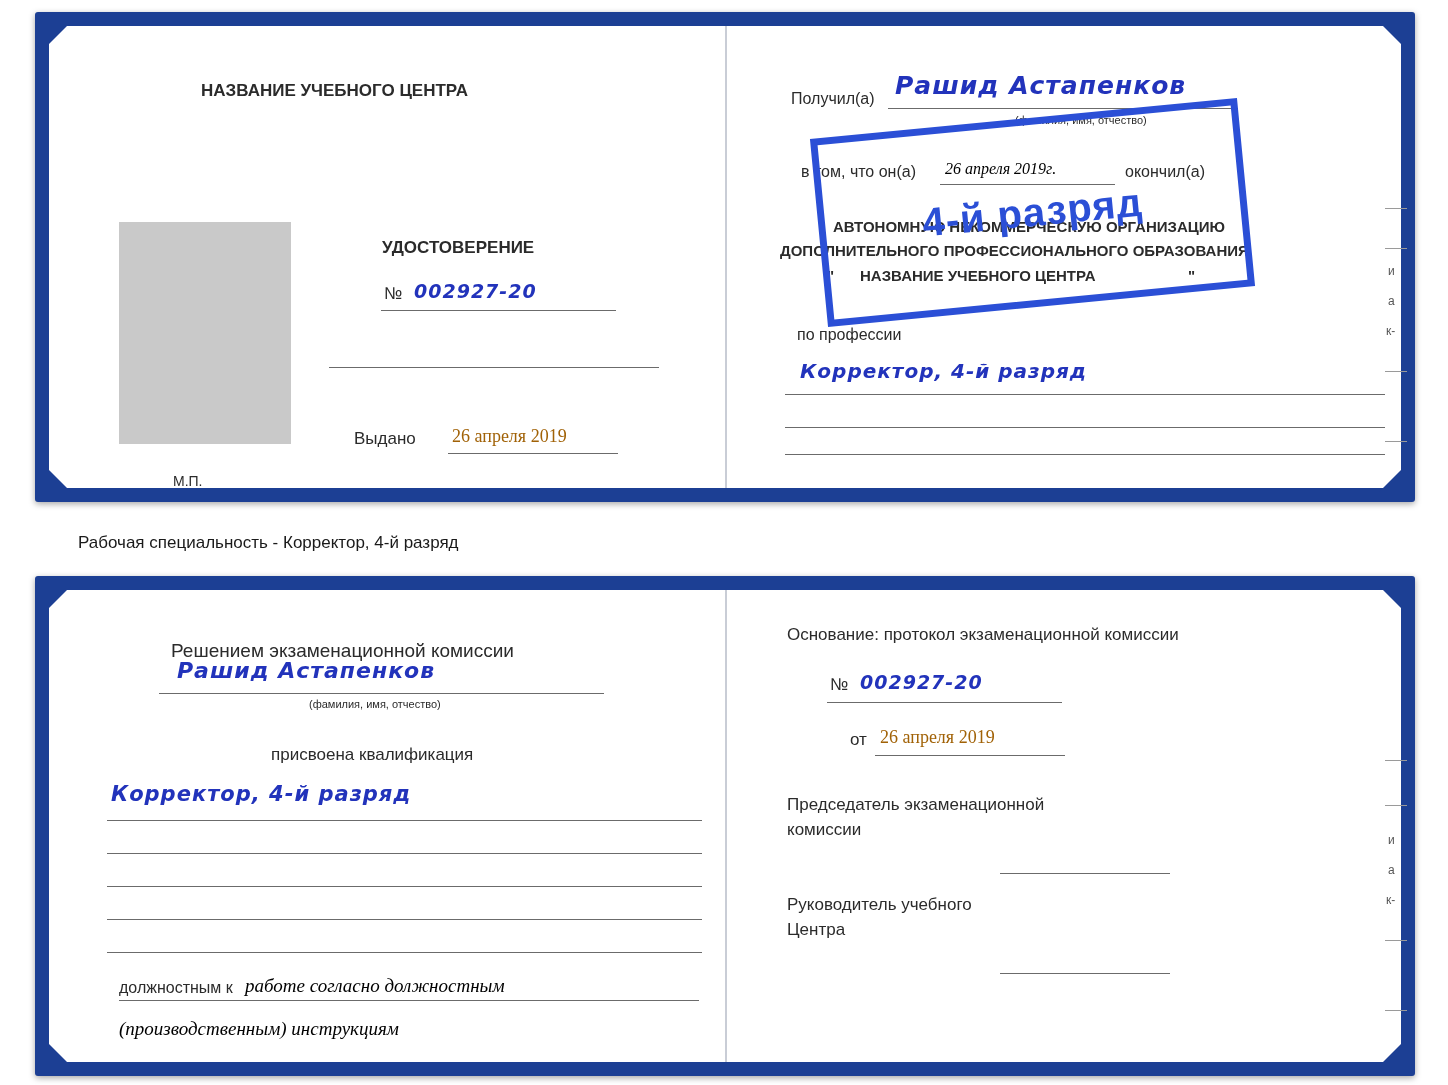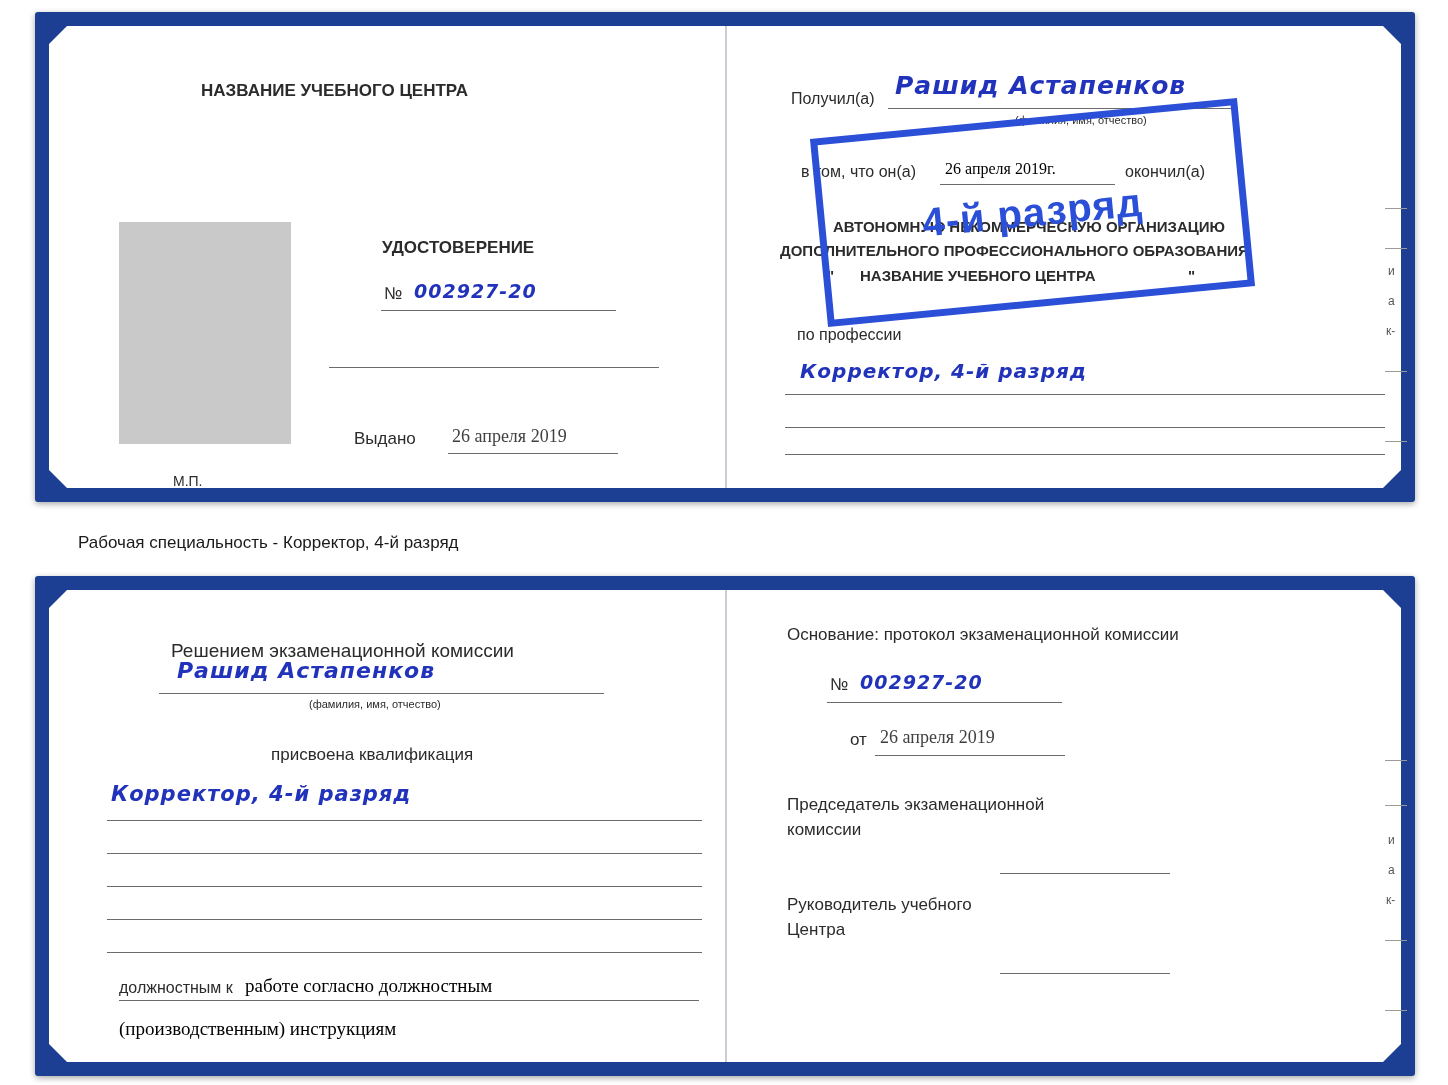--- a/index.html
+++ b/index.html
@@ -22,22 +22,22 @@
   .clasp.b{bottom:0;}
 
   .page{position:absolute;top:0;bottom:0;}
   .left{left:0;width:50%;}
   .right{left:50%;width:50%;margin-left:45px;}
 
   .t{position:absolute;white-space:pre;}
   .printed{color:#2b2b2b;}
   .bold{font-weight:bold;}
   .hw{color:#2233bb;font-family:"DejaVu Sans",sans-serif;font-style:italic;font-weight:bold;letter-spacing:1px;}
-  .hw-dark{color:#404040;font-family:"Liberation Serif",serif;font-style:italic;}
-  .ital{font-family:"Liberation Serif",serif;}
+  .hw-dark{color:#a16207;font-family:"Liberation Serif",serif;font-style:italic;}
+  .ital{font-family:"Liberation Serif",serif;font-style:italic;}
   .small{font-size:11px;}
   .rule{position:absolute;height:1px;background:#6b6b6b;}
   .rule.light{background:#9a9a9a;}
   .photo{position:absolute;background:#c9c9c9;}
 
   .stamp{position:absolute;border:7px solid #2b4fd6;color:#2b4fd6;font-weight:bold;font-size:40px;
          display:flex;align-items:center;justify-content:center;transform:rotate(-5.5deg);
          letter-spacing:1px;background:transparent;}
 
   .caption{position:absolute;left:78px;top:533px;font-size:17px;color:#1a1a1a;}

